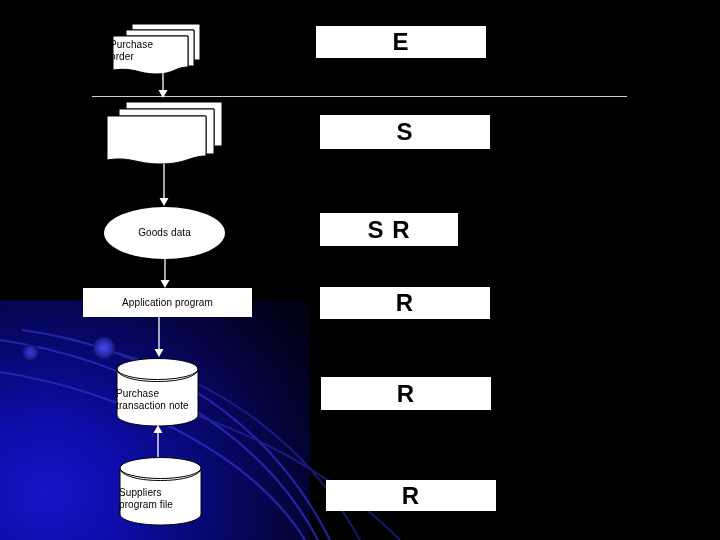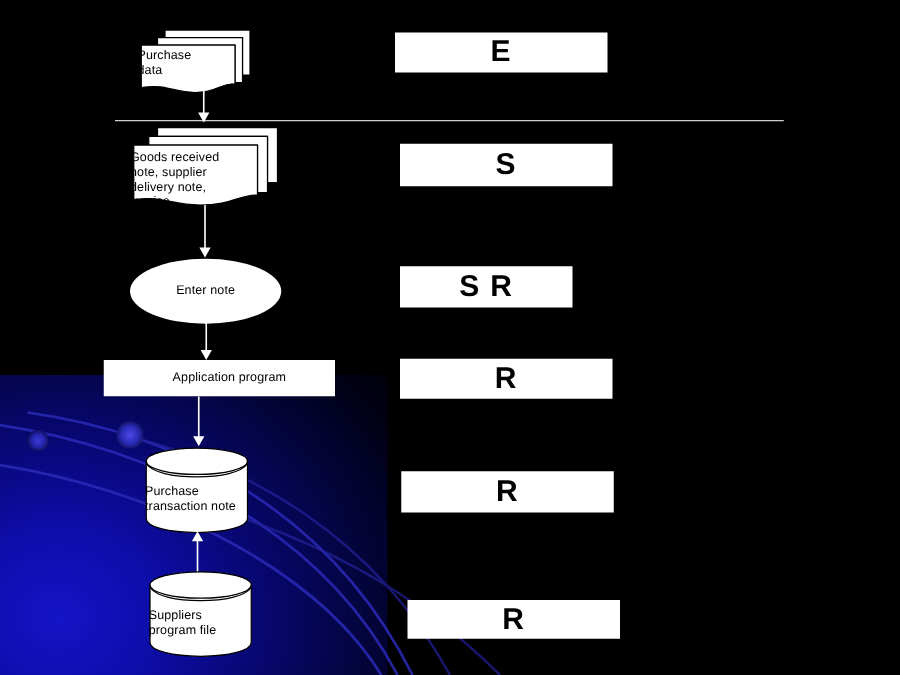--- a/index.html
+++ b/index.html
@@ -96,21 +96,20 @@
   .rect-shape {
     position: absolute;
     left: 83px;
     top: 288px;
     width: 169px;
     height: 29px;
     background: #ffffff;
     display: flex;
     align-items: center;
     justify-content: center;
-    padding-left: 16px;
   }
 
   
   .cylinder { position: absolute; }
   .cylinder svg { display: block; }
   .cylinder .shape-text {
     position: absolute;
     left: 0; right: 0;
   }
 
@@ -158,51 +157,45 @@
   <div class="sep-line"></div>
 
   <div class="doc-stack" style="left:110px; top:22px; width:92px; height:58px;">
     <svg width="92" height="58" viewBox="0 0 92 58">
       <path d="M 22,2 L 90,2 L 90,38 L 84,38 L 84,8 L 22,8 Z" fill="#ffffff" stroke="#000000" stroke-width="1"></path>
       <path d="M 16,8 L 84,8 L 84,44 L 78,44 L 78,14 L 16,14 Z" fill="#ffffff" stroke="#000000" stroke-width="1"></path>
       <path d="M 3,14 L 78,14 L 78,45 C 65,45 64,52 46,52 C 28,52 25,45 3,48 Z" fill="#ffffff" stroke="#000000" stroke-width="1"></path>
     </svg>
     <div class="shape-text" style="top:17px;">
       <div>Purchase</div>
-      <div>data</div>
+      <div>order</div>
     </div>
   </div>
 
   <svg class="connector" style="left:156px; top:72px;" width="14" height="28" viewBox="0 0 14 28">
     <line x1="7" y1="0" x2="7" y2="19" stroke="#ffffff" stroke-width="1.3"></line>
     <polygon points="2.5,18 11.5,18 7,26" fill="#ffffff"></polygon>
   </svg>
 
   <div class="doc-stack" style="left:104px; top:100px; width:120px; height:72px;">
     <svg width="120" height="72" viewBox="0 0 120 72">
       <path d="M 22,2 L 118,2 L 118,46 L 110,46 L 110,9 L 22,9 Z" fill="#ffffff" stroke="#000000" stroke-width="1"></path>
       <path d="M 15,9 L 110,9 L 110,54 L 102,54 L 102,16 L 15,16 Z" fill="#ffffff" stroke="#000000" stroke-width="1"></path>
       <path d="M 3,16 L 102,16 L 102,56 C 86,56 82,64 56,64 C 32,64 26,56 3,60 Z" fill="#ffffff" stroke="#000000" stroke-width="1"></path>
     </svg>
-    <div class="shape-text" style="top:21px;">
-      <div>Goods received</div>
-      <div>note, supplier</div>
-      <div>delivery note,</div>
-      <div>invoice</div>
-    </div>
   </div>
 
   <svg class="connector" style="left:157px; top:164px;" width="14" height="44" viewBox="0 0 14 44">
     <line x1="7" y1="0" x2="7" y2="35" stroke="#ffffff" stroke-width="1.3"></line>
     <polygon points="2.5,34 11.5,34 7,42" fill="#ffffff"></polygon>
   </svg>
 
   <div class="ellipse-shape">
     <div class="shape-text">
-      <div>Enter note</div>
+      <div>Goods data</div>
     </div>
   </div>
 
   <svg class="connector" style="left:158px; top:256px;" width="14" height="34" viewBox="0 0 14 34">
     <line x1="7" y1="0" x2="7" y2="25" stroke="#ffffff" stroke-width="1.3"></line>
     <polygon points="2.5,24 11.5,24 7,32" fill="#ffffff"></polygon>
   </svg>
 
   <div class="rect-shape">
     <div class="shape-text">

